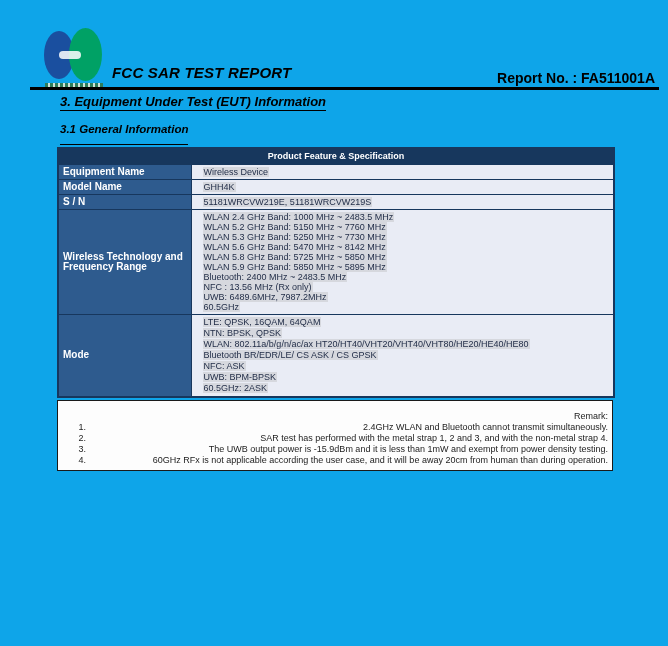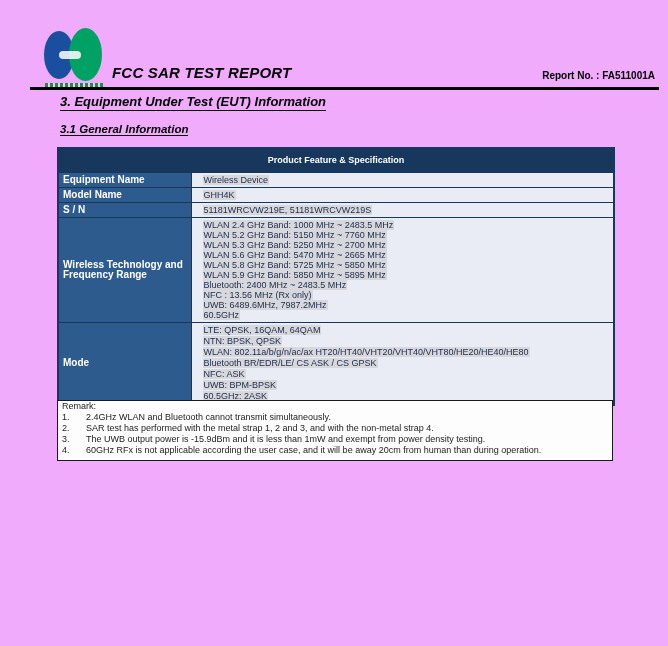--- a/index.html
+++ b/index.html
@@ -9,62 +9,62 @@
     --hl:#D6D8DE;
     --ink:#1e2a45;
     --logo-blue:#1A4F9F;
     --logo-green:#00A165;
     --rule:#000000;
   }
   *{margin:0;padding:0;box-sizing:border-box;}
   html,body{width:668px;height:646px;background:#ffffff;overflow:hidden;}
   body{font-family:"Liberation Sans", sans-serif;color:#000;}
 
-  .page{position:relative;width:668px;height:646px;background:#f0abfc;}
+  .page{position:relative;width:668px;height:646px;background:#0ea5e9;}
 
   
   .hdr{position:absolute;top:0;left:0;width:668px;height:92px;}
   .logo{position:absolute;left:44px;top:27px;width:62px;height:60px;}
   .oval{position:absolute;border-radius:50%;}
   .oval.blue{left:0;top:4px;width:30px;height:48px;background:var(--logo-blue);}
   .oval.green{left:25px;top:1px;width:33px;height:53px;background:var(--logo-green);}
   .swoosh{position:absolute;left:15px;top:24px;width:22px;height:8px;border-radius:4px;
           background:rgba(255,255,255,.85);}
   .tagline{position:absolute;left:1px;top:56px;width:58px;height:4px;
            background:repeating-linear-gradient(90deg,#2e7d5b 0 3px,#cfe2d8 3px 5px);}
   .rtitle{position:absolute;left:112px;top:64px;font-size:15px;font-weight:bold;
           font-style:italic;letter-spacing:.2px;}
-  .rno{position:absolute;right:13px;top:70px;font-size:10px;font-weight:bold;}
+  .rno{position:absolute;right:13px;top:70px;font-size:14px;font-weight:bold;}
   .hrule{position:absolute;left:30px;top:87px;width:629px;height:3px;background:var(--rule);}
 
   
   .h1{position:absolute;left:60px;top:94px;font-size:13px;font-weight:bold;font-style:italic;
       border-bottom:1.5px solid #000;padding-bottom:1px;text-align:right;}
   .h2{position:absolute;left:60px;top:123px;font-size:11.5px;font-weight:bold;font-style:italic;
-      border-bottom:1.3px solid #000;padding-bottom:0;}
+      border-bottom:1.3px solid #000;padding-bottom:9px;}
 
   
   .tblwrap{position:absolute;left:57px;top:147px;width:556px;}
   table.spec{width:556px;border-collapse:collapse;table-layout:fixed;
              border:2px solid var(--navy);}
   table.spec td{border:1px solid var(--navy);vertical-align:middle;}
   td.ttl{background:var(--navy);color:#fff;font-size:9px;font-weight:bold;
-         text-align:center;height:24px;line-height:11px;}
+         text-align:center;height:16px;line-height:11px;}
   td.lbl{background:var(--label-blue);color:#fff;font-size:10px;font-weight:bold;
          padding:1px 4px;line-height:10px;vertical-align:middle;}
   td.val{background:var(--value-bg);color:var(--ink);font-size:9px;
          padding:2px 3px;vertical-align:top;}
   .vline{line-height:10px;white-space:nowrap;}
   tr.roomy .vline{line-height:11px;}
   .hl{background:var(--hl);padding:0 1px;margin-left:8px;}
   col.c1{width:133px;} col.c2{width:423px;}
 
   
   .remark{position:absolute;left:57px;top:400px;width:556px;background:#fdfdfd;
-          border:1.5px solid #1a1a1a;padding:0 4px 4px 4px;font-size:9px;color:#1c1c1c;}
+          border:1.5px solid #1a1a1a;padding:10px 4px 4px 4px;font-size:9px;color:#1c1c1c;text-align:right;}
   .rk-title{line-height:11px;}
   .remark-item{display:flex;line-height:11px;}
   .rnum{width:24px;flex:0 0 24px;}
   .rtext{flex:1;white-space:nowrap;overflow:hidden;}
 </style>
 </head>
 <body>
 
 <div class="page">
 
@@ -109,22 +109,22 @@
             <td class="lbl">S / N</td>
             <td class="val">
               <div class="vline"><span class="hl">51181WRCVW219E, 51181WRCVW219S</span></div>
             </td>
           </tr>
           <tr>
             <td class="lbl">Wireless Technology and Frequency Range</td>
             <td class="val">
               <div class="vline"><span class="hl">WLAN 2.4 GHz Band: 1000 MHz ~ 2483.5 MHz</span></div>
               <div class="vline"><span class="hl">WLAN 5.2 GHz Band: 5150 MHz ~ 7760 MHz</span></div>
-              <div class="vline"><span class="hl">WLAN 5.3 GHz Band: 5250 MHz ~ 2700 MHz</span></div>
-              <div class="vline"><span class="hl">WLAN 5.6 GHz Band: 5470 MHz ~ 2665 MHz</span></div>
+              <div class="vline"><span class="hl">WLAN 5.3 GHz Band: 5250 MHz ~ 7730 MHz</span></div>
+              <div class="vline"><span class="hl">WLAN 5.6 GHz Band: 5470 MHz ~ 8142 MHz</span></div>
               <div class="vline"><span class="hl">WLAN 5.8 GHz Band: 5725 MHz ~ 5850 MHz</span></div>
               <div class="vline"><span class="hl">WLAN 5.9 GHz Band: 5850 MHz ~ 5895 MHz</span></div>
               <div class="vline"><span class="hl">Bluetooth: 2400 MHz ~ 2483.5 MHz</span></div>
               <div class="vline"><span class="hl">NFC : 13.56 MHz (Rx only)</span></div>
               <div class="vline"><span class="hl">UWB: 6489.6MHz, 7987.2MHz</span></div>
               <div class="vline"><span class="hl">60.5GHz</span></div>
             </td>
           </tr>
           <tr class="roomy">
             <td class="lbl">Mode</td>

